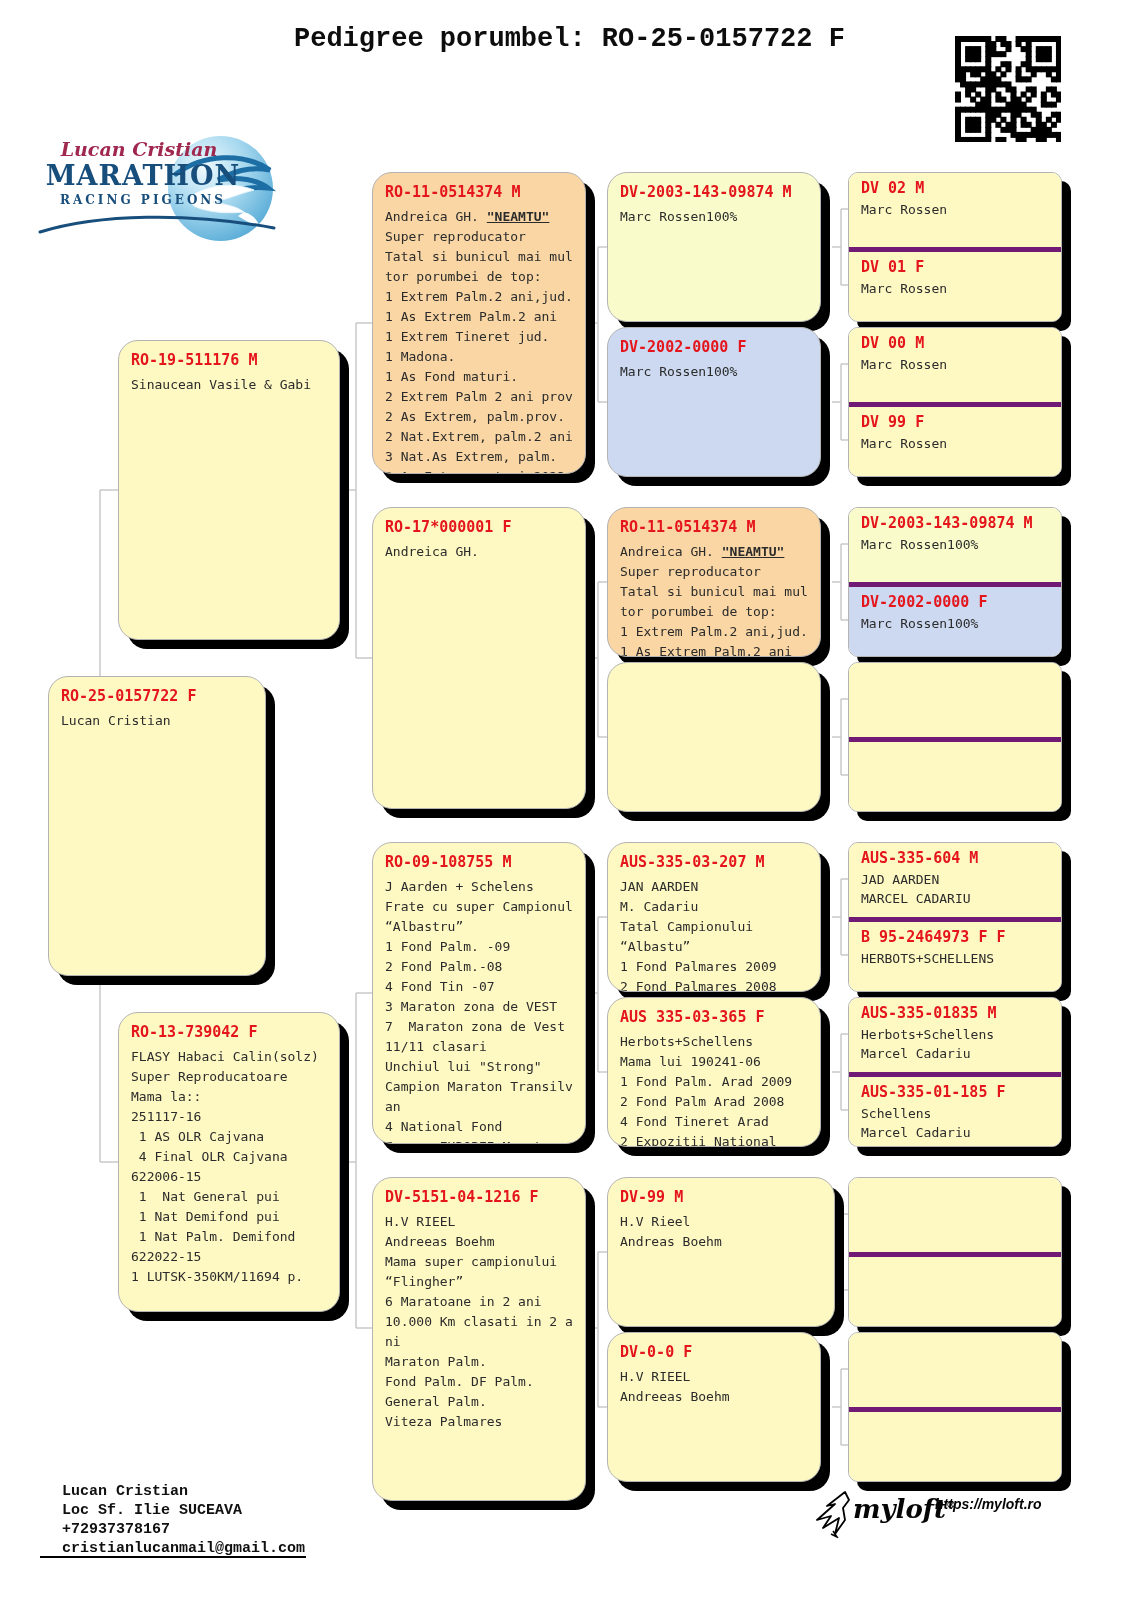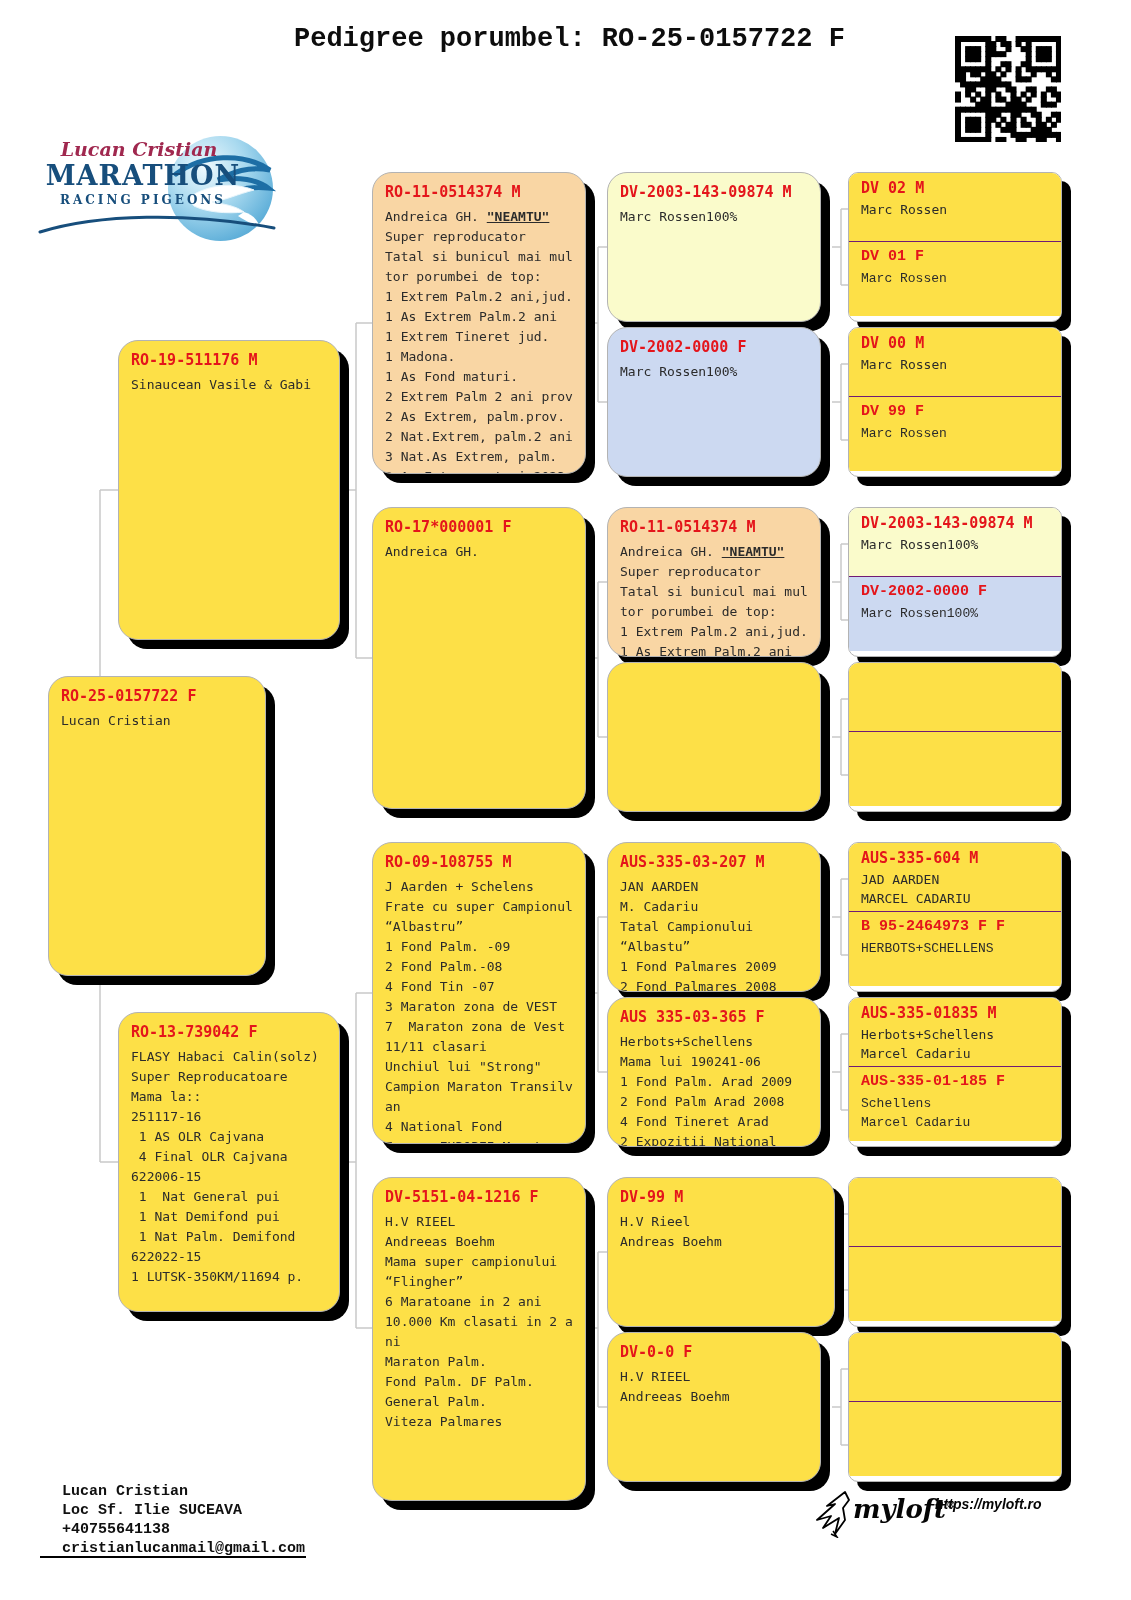--- a/index.html
+++ b/index.html
@@ -30,25 +30,25 @@
         overflow:hidden;}
   .logo-overlay{position:absolute;left:0;top:0;width:240px;height:112px;pointer-events:none;}
   
   .connectors{position:absolute;left:0;top:0;width:1131px;height:1600px;z-index:1;}
   .box{position:absolute;background:#fff;border:1px solid var(--border);border-radius:20px;
        box-shadow:9px 9px 0 #000;box-sizing:border-box;overflow:hidden;z-index:2;padding:10px 12px;}
   .box-title{color:var(--red);font-weight:bold;font-size:15px;line-height:18px;margin:0 0 6px 0;white-space:pre;}
   .box-line{font-size:13px;line-height:20px;color:var(--ink);white-space:pre;}
   .emph{font-weight:bold;text-decoration:underline;}
   .bg-orange{background:var(--orange);} .bg-yellow{background:var(--yellow);}
-  .bg-blue{background:var(--blue);} .bg-white{background:#fde047;}
+  .bg-blue{background:var(--blue);} .bg-white{background:#fef9c3;}
   .pair{position:absolute;border:1px solid var(--border);border-radius:10px;background:#fff;
        box-shadow:9px 9px 0 #000;box-sizing:border-box;overflow:hidden;z-index:2;}
   .half{position:absolute;left:0;width:100%;height:75px;box-sizing:border-box;overflow:hidden;padding:7px 12px;}
-  .half.h0{top:0;} .half.h1{top:68px;border-top:1px solid #701a75;font-family:Liberation Mono, monospace;}
+  .half.h0{top:0;} .half.h1{top:74px;border-top:5px solid #701a75;}
   .half .box-title{font-size:15px;line-height:16px;margin:0 0 4px 0;}
   .half .box-line{font-size:13px;line-height:19px;}
   
   .contact{position:absolute;left:62px;top:1482px;font-family:"Liberation Mono","DejaVu Sans Mono",monospace;
         font-weight:bold;font-size:15px;line-height:19px;color:#101010;white-space:pre;}
   .contact-rule{position:absolute;left:40px;top:1556px;width:266px;height:2px;background:#000;}
   .myloft{position:absolute;left:815px;top:1486px;height:60px;}
   .myloft-bird{position:absolute;left:0px;top:4px;}
   .brand{position:absolute;left:38px;top:8px;font-family:"DejaVu Serif","Liberation Serif",serif;
         font-style:italic;font-weight:bold;font-size:26px;color:#050505;white-space:nowrap;}
@@ -530,21 +530,21 @@
       <div class="pair" style="left: 848px; top: 1177px; width: 214px; height: 150px;">
         <div class="half h0 bg-white"></div>
         <div class="half h1 bg-white"></div>
       </div>
       <div class="pair" style="left: 848px; top: 1332px; width: 214px; height: 150px;">
         <div class="half h0 bg-white"></div>
         <div class="half h1 bg-white"></div>
       </div>
     </div>
 
-  <div class="contact" id="contact"><div>Lucan Cristian</div><div>Loc Sf. Ilie SUCEAVA</div><div>+40755641138</div><div>cristianlucanmail@gmail.com</div></div>
+  <div class="contact" id="contact"><div>Lucan Cristian</div><div>Loc Sf. Ilie SUCEAVA</div><div>+72937378167</div><div>cristianlucanmail@gmail.com</div></div>
   <div class="contact-rule"></div>
 
   <div class="myloft">
     <svg class="myloft-bird" width="36" height="48" viewBox="0 0 36 48">
       <path d="M30 2 L12 16 L20 14 L2 30 L16 26 L8 38 L24 28 L20 44 L30 30 L28 18 L34 10 Z" fill="none" stroke="#000" stroke-width="1.8" stroke-linejoin="round"></path>
       <path d="M16 44 L22 47 L18 41" fill="none" stroke="#000" stroke-width="1.5"></path>
     </svg>
     <span class="brand"><span>myloft</span><sup>®</sup></span>
     <span class="url">https://myloft.ro</span>
   </div>

